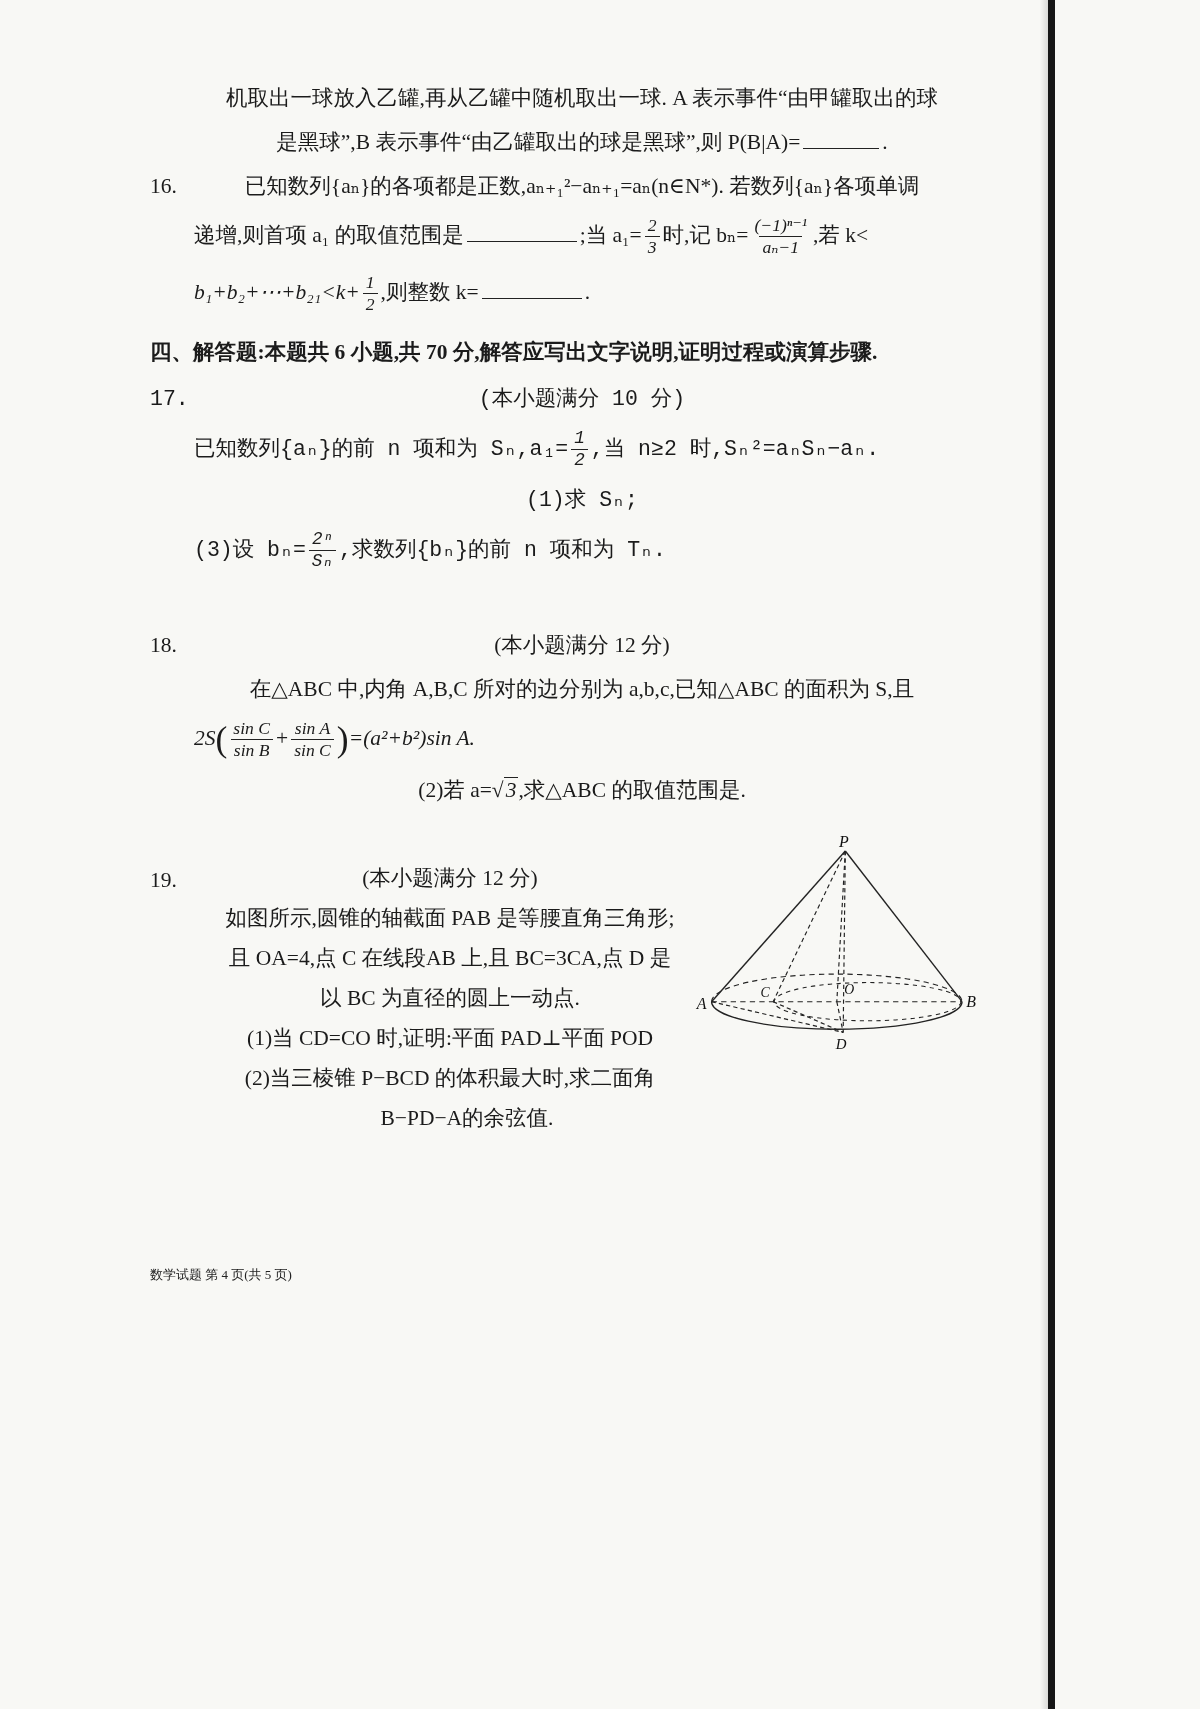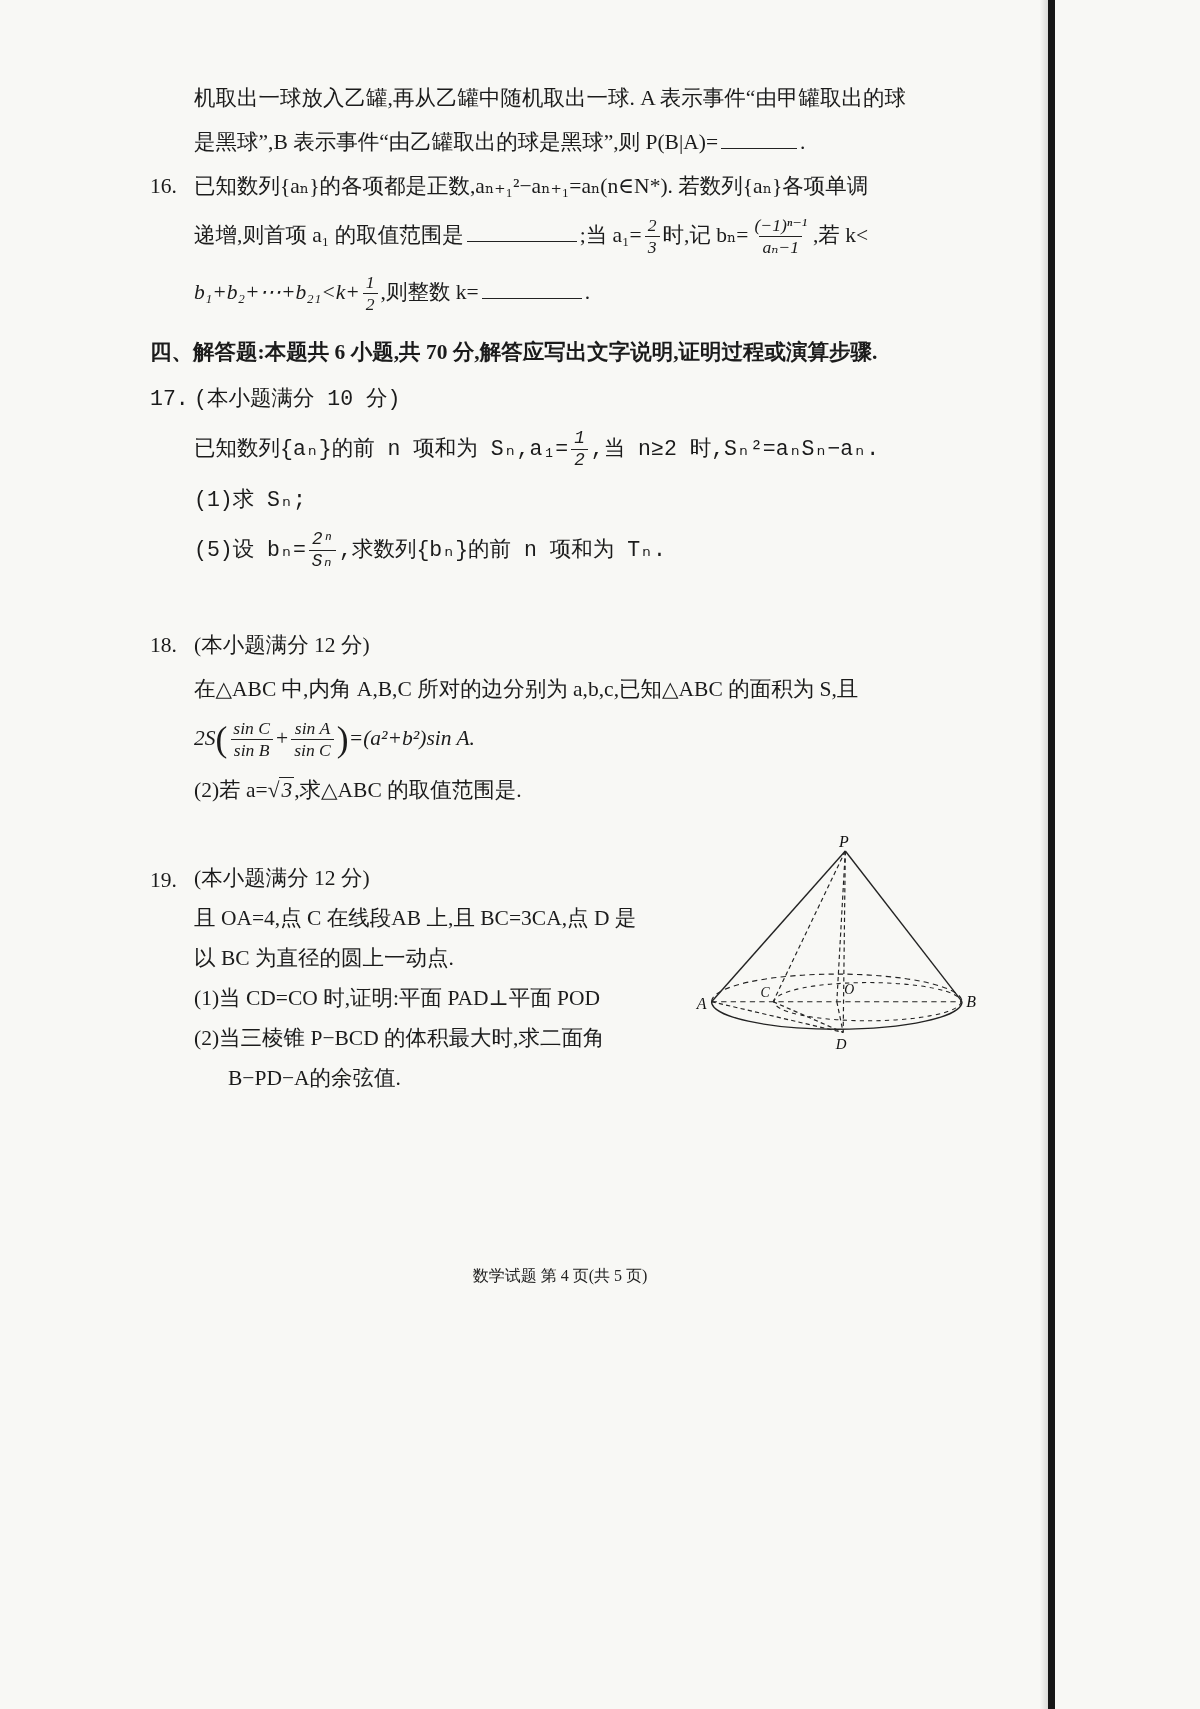--- a/index.html
+++ b/index.html
@@ -3,21 +3,21 @@
 <meta charset="utf-8">
 <style>
   html,body{margin:0;padding:0;background:#e9e9e6;}
   .page{
     position:relative;width:1200px;height:1709px;margin:0 auto;
     background:#f8f8f5;overflow:hidden;
     font-family:"Liberation Serif","DejaVu Serif",serif;
     color:#1b1b1b;
   }
   .content{position:absolute;left:150px;top:76px;width:820px;font-size:21.5px;}
-  .line{line-height:44px;}
+  .line{line-height:44px;text-align:center;}
   .line-frac{padding:7px 0;line-height:1.65;}
   .prob{position:relative;padding-left:44px;}
   .pnum{position:absolute;left:0;top:0;line-height:44px;}
   .sec-title{font-weight:bold;line-height:46px;margin:6px 0 2px 0;}
   .frac{
     display:inline-flex;flex-direction:column;align-items:center;
     vertical-align:middle;line-height:1.2;font-size:0.82em;
     margin:0 3px;font-style:italic;
   }
   .frac .num{padding:0 3px;}
@@ -25,21 +25,21 @@
   .mi{font-style:italic;}
   .bigp{font-size:1.65em;vertical-align:middle;line-height:1;font-style:normal;}
   .blank{display:inline-block;height:1.05em;border-bottom:1.6px solid #222;vertical-align:baseline;margin:0 3px;}
   .w76{width:76px}.w100{width:100px}.w110{width:110px}
   .sqrt{white-space:nowrap;font-style:italic;}
   .sqrt .rad{font-style:normal;}
   .sqrt .rc{border-top:1.5px solid #222;padding:0 2px;}
   .q19-text{width:512px;}
   .q19-text .line{line-height:40px;}
   .fig{position:absolute;left:545px;top:-24px;}
-  .footer{position:absolute;left:150px;top:1266px;width:820px;text-align:center;font-size:16px;color:#222;}
+  .footer{position:absolute;left:150px;top:1266px;width:820px;font-size:13px;color:#222;}
   .scan-line{position:absolute;left:1048px;top:0;width:7px;height:1709px;background:#161616;}
   .scan-shade{position:absolute;left:1040px;top:0;width:8px;height:1709px;background:linear-gradient(to right,rgba(0,0,0,0),rgba(0,0,0,0.12));}
   .gap17{margin-bottom:44px;font-family:Liberation Mono, monospace;}
   .gap18{margin-bottom:46px;}
 </style>
 </head>
 <body>
 
 <div class="page">
   <div class="content">
@@ -78,21 +78,21 @@
       <span class="pnum">17.</span>
       <div class="line">(本小题满分 10 分)</div>
       <div class="line-frac">
         <span>已知数列{aₙ}的前 n 项和为 Sₙ,a₁=</span><span class="frac">
             <span class="num">1</span>
             <span class="den">2</span>
           </span><span>,当 n≥2 时,Sₙ²=aₙSₙ−aₙ.</span>
       </div>
       <div class="line">(1)求 Sₙ;</div>
       <div class="line-frac">
-        <span>(5)设 bₙ=</span><span class="frac">
+        <span>(3)设 bₙ=</span><span class="frac">
             <span class="num">2ⁿ</span>
             <span class="den">Sₙ</span>
           </span><span>,求数列{bₙ}的前 n 项和为 Tₙ.</span>
       </div>
     </div>
 
     <div class="prob gap18">
       <span class="pnum">18.</span>
       <div class="line">(本小题满分 12 分)</div>
       <div class="line">在△ABC 中,内角 A,B,C 所对的边分别为 a,b,c,已知△ABC 的面积为 S,且</div>
@@ -107,20 +107,21 @@
       </div>
       <div class="line">
         <span>(2)若 a=</span><span class="sqrt"><span class="rad">√</span><span class="rc">3</span></span><span>,求△ABC 的取值范围是.</span>
       </div>
     </div>
 
     <div class="prob">
       <span class="pnum">19.</span>
       <div class="q19-text">
         <div class="line">(本小题满分 12 分)</div>
+        <div class="line">如图所示,圆锥的轴截面 PAB 是等腰直角三角形;</div>
         <div class="line">且 OA=4,点 C 在线段AB 上,且 BC=3CA,点 D 是</div>
         <div class="line">以 BC 为直径的圆上一动点.</div>
         <div class="line">(1)当 CD=CO 时,证明:平面 PAD⊥平面 POD</div>
         <div class="line">(2)当三棱锥 P−BCD 的体积最大时,求二面角</div>
         <div class="line" style="padding-left:34px;">B−PD−A的余弦值.</div>
       </div>
 
       <svg class="fig" width="290" height="225" viewBox="0 0 270 212">
         <g stroke="#232323" fill="none" stroke-width="1.3">
 

